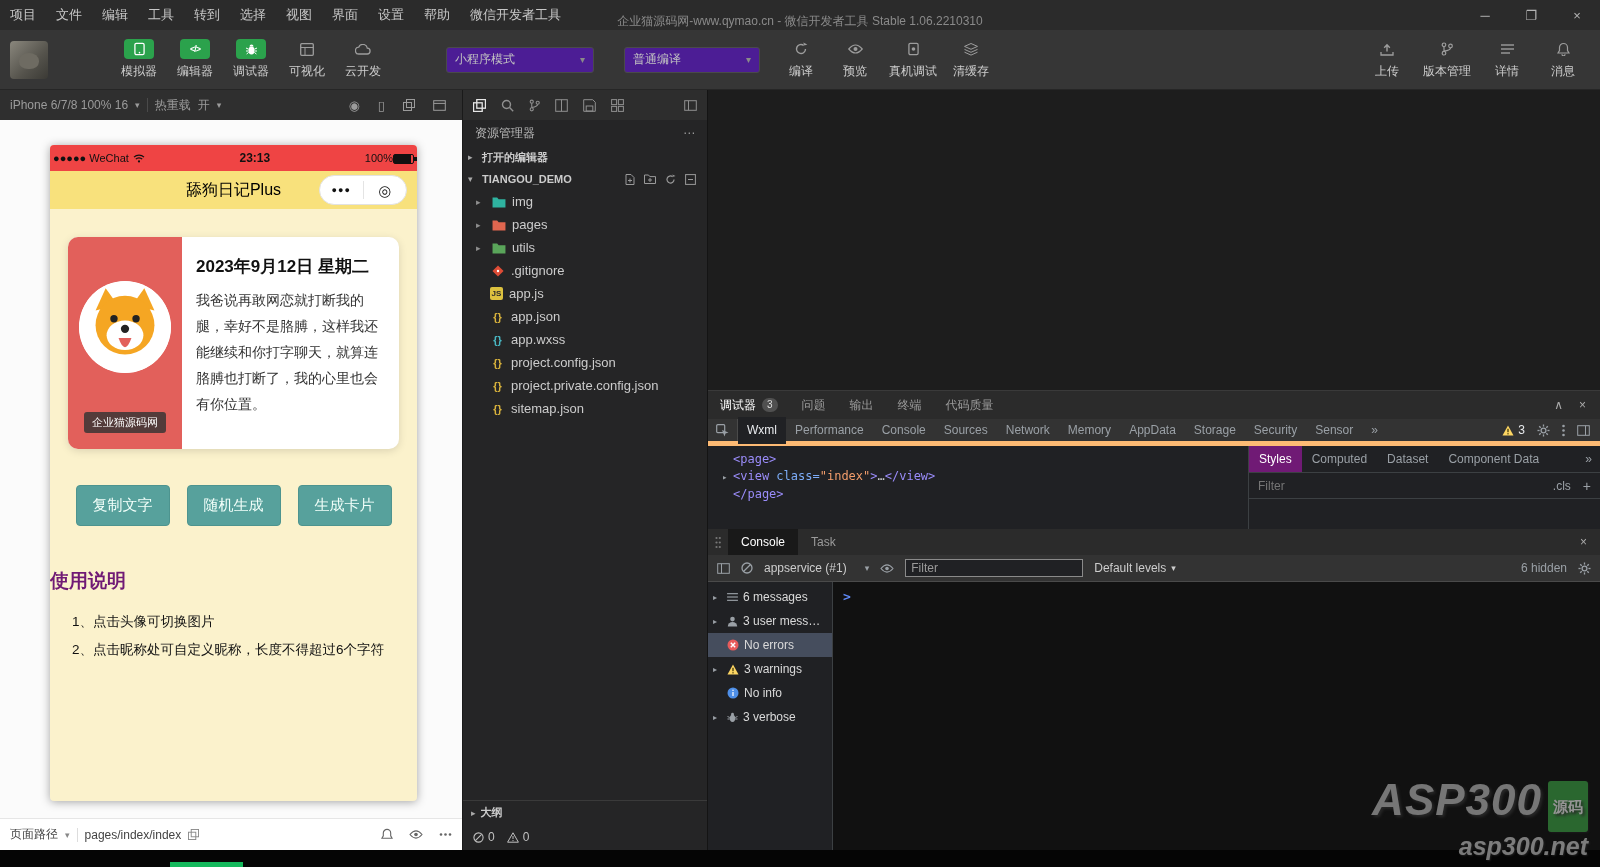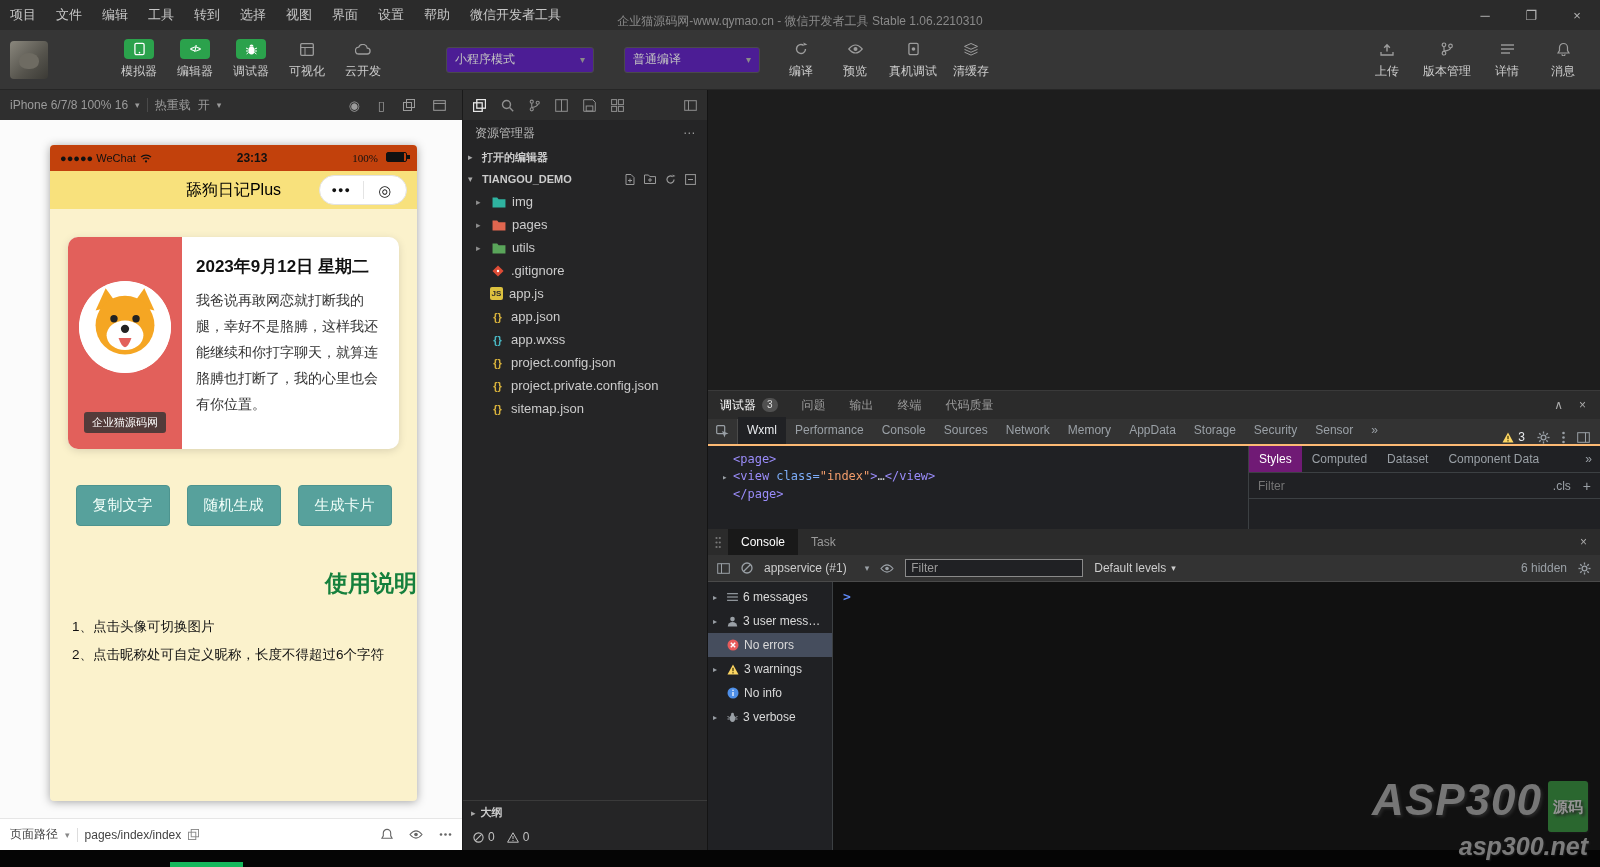--- a/index.html
+++ b/index.html
@@ -37,42 +37,42 @@
   
   .main { flex:1; display:flex; min-height:0; }
 
   
   .sim-panel { width:462px; background:#fbfbfb; display:flex; flex-direction:column; flex:0 0 auto; }
   .sim-header { height:30px; background:#2f2f2f; color:#9b9b9b; font-size:12px; display:flex; align-items:center; padding:0 10px; gap:7px; flex:0 0 auto; }
   .sim-header .sep { width:1px; height:14px; background:#4a4a4a; }
   .sim-header .hicons { margin-left:auto; display:flex; gap:18px; align-items:center; color:#9b9b9b; font-size:13px; padding-right:6px; }
   .sim-body { flex:1; position:relative; background:#fbfbfb; }
   .phone { position:absolute; left:50px; top:25px; width:367px; height:656px; background:#fbf2cc; border-radius:4px; box-shadow:0 1px 10px rgba(0,0,0,.35); display:flex; flex-direction:column; overflow:hidden; }
-  .p-status { height:26px; background:#c2410c; display:flex; align-items:center; padding:0 10px; font-size:11px; color:#111; flex:0 0 auto; }
+  .p-status { height:26px; background:#ef4444; display:flex; align-items:center; padding:0 3px; font-size:11px; color:#111; flex:0 0 auto; }
   .p-status .carrier { display:flex; align-items:center; gap:4px; letter-spacing:0; }
   .p-status .time { flex:1; text-align:center; font-weight:bold; font-size:12px; }
-  .battery { display:flex; align-items:flex-start; gap:8px;font-family:Liberation Serif, serif; }
+  .battery { display:flex; align-items:flex-end; gap:0; }
   .batt-shape { width:21px; height:10px; border:1px solid #111; border-radius:2px; background:linear-gradient(to right,#111 88%,transparent 88%); position:relative; }
   .batt-shape::after { content:""; position:absolute; right:-3.5px; top:2px; width:2.5px; height:4px; background:#111; }
   .p-nav { height:38px; background:#f8e17c; display:flex; align-items:center; justify-content:center; font-size:16px; color:#000; position:relative; flex:0 0 auto; }
   .capsule { position:absolute; right:10px; top:4px; width:88px; height:30px; background:#fff; border:1px solid #e2e2e2; border-radius:16px; display:flex; align-items:center; }
   .capsule .dots { flex:1; text-align:center; font-size:9px; letter-spacing:1px; color:#111; }
   .capsule .cdiv { width:1px; height:18px; background:#e4e4e4; }
   .capsule .target { flex:1; text-align:center; font-size:15px; color:#111; line-height:1; }
   .p-body { flex:1; padding-top:28px; }
   .card { margin:0 18px; min-height:212px; background:#fff; border-radius:10px; overflow:hidden; display:flex; box-shadow:0 2px 8px rgba(0,0,0,.13); }
   .card-left { width:114px; background:#e2605b; position:relative; flex:0 0 auto; }
   .avatar-circle { position:absolute; left:50%; top:44px; transform:translateX(-50%); width:92px; height:92px; border-radius:50%; background:#fff; overflow:hidden; }
   .card-badge { position:absolute; bottom:16px; left:50%; transform:translateX(-50%); background:rgba(51,51,51,.82); color:#fff; font-size:11px; line-height:1; padding:5px 8px; border-radius:3px; white-space:nowrap; }
   .card-right { flex:1; padding:18px 14px 14px; }
   .card-date { font-size:17px; font-weight:bold; color:#111; }
   .card-text { margin-top:9px; font-size:14px; color:#333; line-height:26px; }
   .btn-row { display:flex; justify-content:center; gap:17px; margin-top:36px; }
   .pill-btn { background:#57a19c; border:1px solid #4d948f; color:#f2fffa; font-size:15px; padding:10px 16px; border-radius:4px; cursor:default; }
-  .usage-title { margin-top:42px; text-align:right; font-size:23px; font-weight:bold; color:#15803d; }
+  .usage-title { margin-top:42px; text-align:left; font-size:19px; font-weight:bold; color:#701a75; }
   .usage-list { margin:14px 22px 0; }
   .usage-item { font-size:13.5px; color:#111; line-height:28px; }
   .sim-footer { height:32px; background:#ffffff; border-top:1px solid #e6e6e6; display:flex; align-items:center; padding:0 10px; gap:7px; font-size:12px; color:#444; flex:0 0 auto; }
   .sim-footer .fsep { width:1px; height:14px; background:#ddd; }
   .sim-footer .ficons { margin-left:auto; display:flex; gap:16px; align-items:center; color:#666; }
 
   
   .explorer { width:246px; background:#252526; display:flex; flex-direction:column; color:#c5c5c5; border-left:1px solid #1a1a1a; border-right:1px solid #141414; flex:0 0 auto; }
   .exp-iconbar { height:30px; background:#2d2d2d; display:flex; align-items:center; gap:15px; padding:0 10px; color:#8f8f8f; flex:0 0 auto; }
   .exp-iconbar .iact { color:#e7e7e7; }
@@ -96,21 +96,21 @@
 
   
   .right-panel { flex:1; display:flex; flex-direction:column; background:#1d1d1d; min-width:0; }
   .editor-empty { height:300px; background:#1d1d1d; flex:0 0 auto; }
   .dbg { flex:1; display:flex; flex-direction:column; border-top:1px solid #3a3a3a; min-height:0; }
   .dbg-tabs { height:28px; background:#2b2b2b; display:flex; align-items:center; font-size:12px; color:#9b9b9b; flex:0 0 auto; }
   .dbg-tab { padding:0 12px; line-height:28px; display:flex; gap:6px; align-items:center; cursor:default; }
   .dbg-tab.active { color:#ffffff; }
   .badge { background:#505050; color:#ddd; border-radius:8px; font-size:10px; padding:1px 5px; line-height:1.2; }
   .dbg-right-icons { margin-left:auto; display:flex; gap:16px; padding-right:14px; color:#aaa; font-size:12px; align-items:center; }
-  .devtools-bar { height:27px; background:#333333; border-bottom:2px solid #fdba74; display:flex; align-items:flex-end; font-size:12px; color:#9aa0a6; flex:0 0 auto; }
+  .devtools-bar { height:27px; background:#333333; border-bottom:5px solid #fdba74; display:flex; align-items:center; font-size:12px; color:#9aa0a6; flex:0 0 auto; }
   .inspect { width:30px; display:flex; justify-content:center; align-items:center; border-right:1px solid #4a4a4a; height:100%; }
   .dt-tab { padding:0 9px; line-height:27px; white-space:nowrap; cursor:default; }
   .dt-tab.active { background:#202124; color:#e8eaed; }
   .dt-right { margin-left:auto; display:flex; align-items:center; gap:12px; padding-right:10px; }
   .warn-chip { color:#e8eaed; display:flex; gap:4px; align-items:center; }
   .elements { height:83px; display:flex; background:#202124; flex:0 0 auto; min-width:0; }
   .dom-tree { flex:1; padding:5px 0 0 14px; font-family:"DejaVu Sans Mono",monospace; font-size:12px; line-height:17px; min-width:0; }
   .dom-line { white-space:nowrap; }
   .dom-line .arrow { color:#9aa0a6; font-size:9px; display:inline-block; width:11px; }
   .dom-line .pad { display:inline-block; width:11px; }

